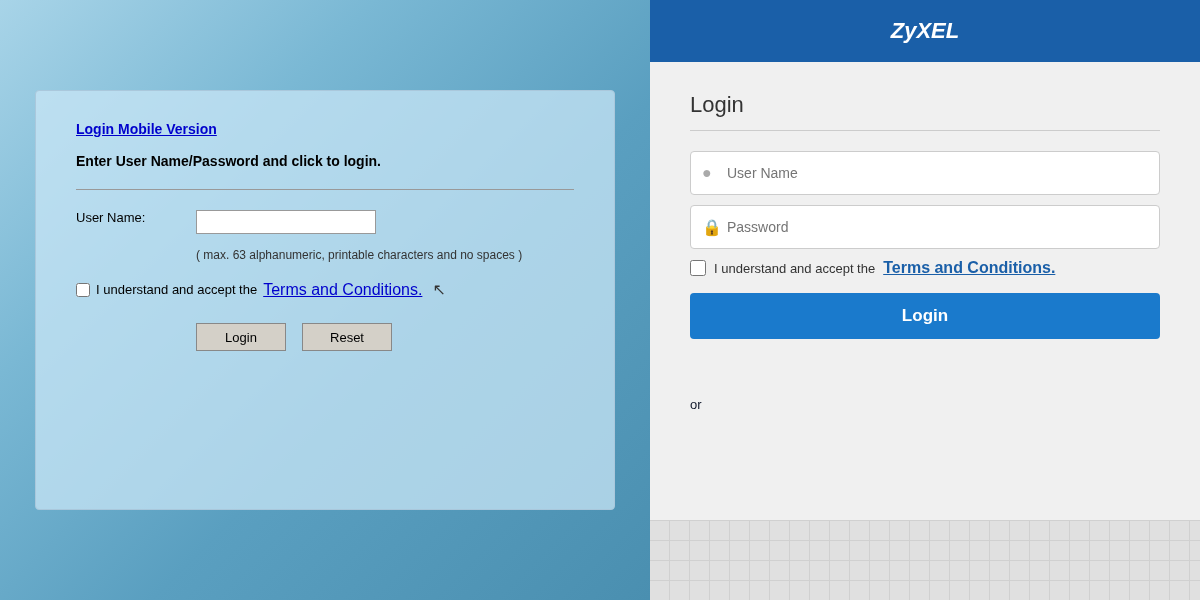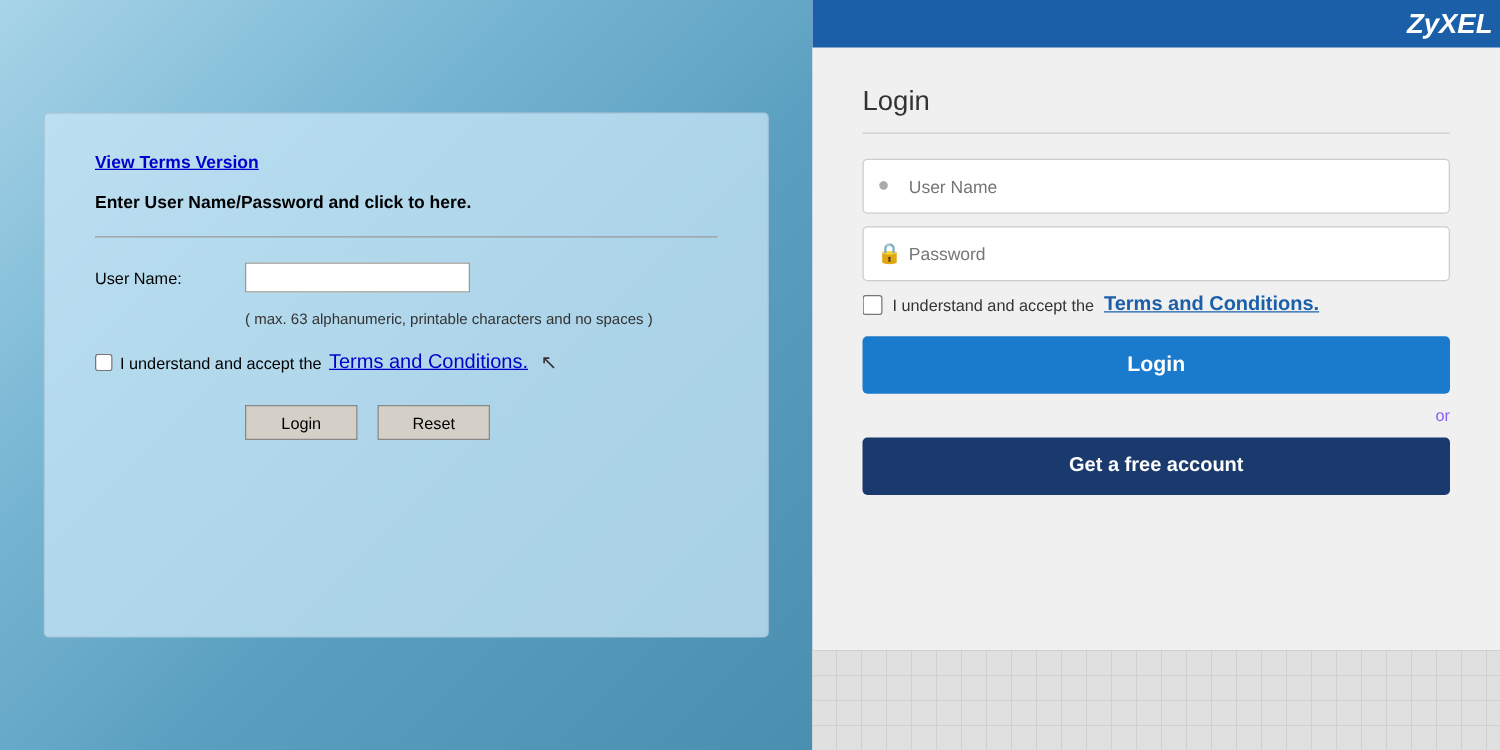--- a/index.html
+++ b/index.html
@@ -50,21 +50,20 @@
     }
 
     .divider-line {
       border: none;
       border-top: 1px solid #999;
       margin-bottom: 20px;
     }
 
     .form-row {
       display: flex;
-      align-items: center;
       margin-bottom: 14px;
     }
 
     .form-label {
       width: 120px;
       font-size: 13px;
       color: #000;
       text-align: left;
     }
 
@@ -155,22 +154,22 @@
       width: 550px;
       height: 600px;
       background: #f0f0f0;
       display: flex;
       flex-direction: column;
     }
 
     .right-header {
       background: #1a5fa8;
       color: white;
-      text-align: right;
-      padding: 6px;
+      text-align: center;
+      padding: 18px;
       font-size: 22px;
       font-weight: bold;
       font-style: italic;
     }
 
     .right-content {
       padding: 30px 40px;
       flex: 1;
     }
 
@@ -246,24 +245,25 @@
       border: none;
       border-radius: 4px;
       color: white;
       font-size: 17px;
       font-weight: bold;
       cursor: pointer;
       margin-bottom: 10px;
     }
 
     .or-divider {
-      text-align: right;
-      font-size: 13px;
-      color: #8b5cf6;
+      text-align: left;
+      font-size: 13px;
+      color: #0f172a;
       margin-bottom: 10px;
+      margin-top: 48px;
     }
 
     .btn-free-account {
       width: 100%;
       height: 46px;
       background: #1a3a6e;
       border: none;
       border-radius: 4px;
       color: white;
       font-size: 16px;
@@ -299,22 +299,22 @@
         #d0d0d0 20px
       );
       height: 80px;
     }
   </style>
 </head>
 <body>
 
 <div class="left-panel">
   <div class="login-box">
-    <a class="view-mobile-link">View Terms Version</a>
-    <p class="login-instruction">Enter User Name/Password and click to here.</p>
+    <a class="view-mobile-link">Login Mobile Version</a>
+    <p class="login-instruction">Enter User Name/Password and click to login.</p>
     <hr class="divider-line">
 
     <div class="form-row">
       <label class="form-label">User Name:</label>
       <input class="form-input" type="text" style="">
     </div>
 
 
     <p class="password-hint">( max. 63 alphanumeric, printable characters and no spaces )</p>
 
@@ -355,18 +355,17 @@
     <div class="right-terms-row">
       <input type="checkbox" class="right-checkbox" style="">
       <span class="right-terms-text">I understand and accept the </span>
       <a class="right-terms-link">Terms and Conditions.</a>
     </div>
 
     <button class="btn-login-right">Login</button>
 
     <div class="or-divider">or</div>
 
-    <button class="btn-free-account">Get a free account</button>
 
   </div>
 
   <div class="right-footer"></div>
 </div>
 
 </body></html>

